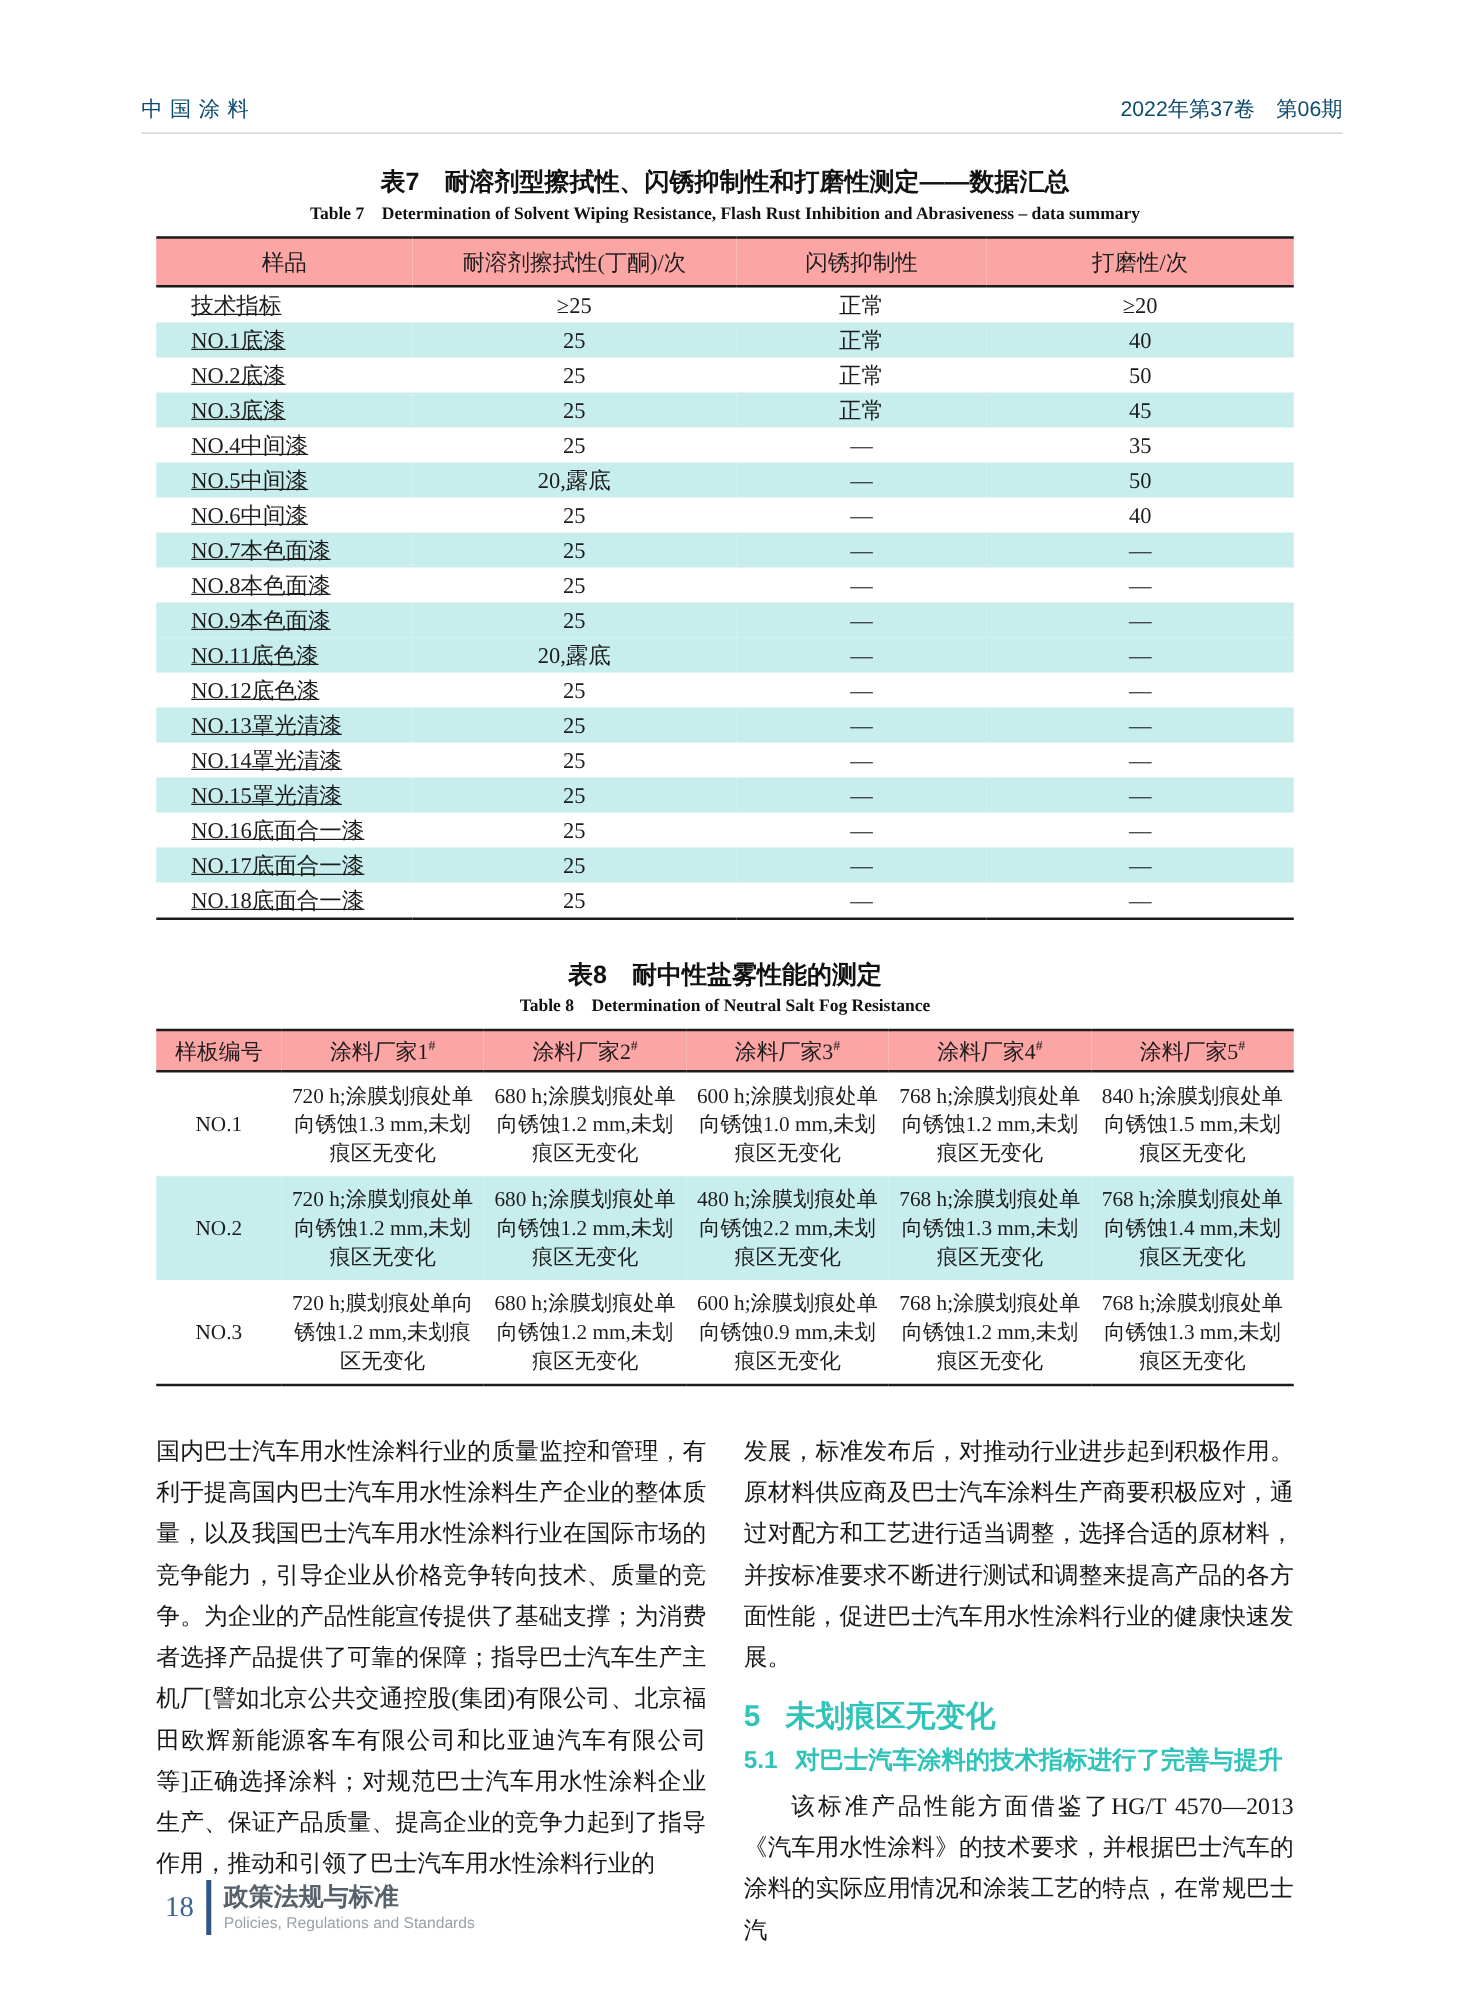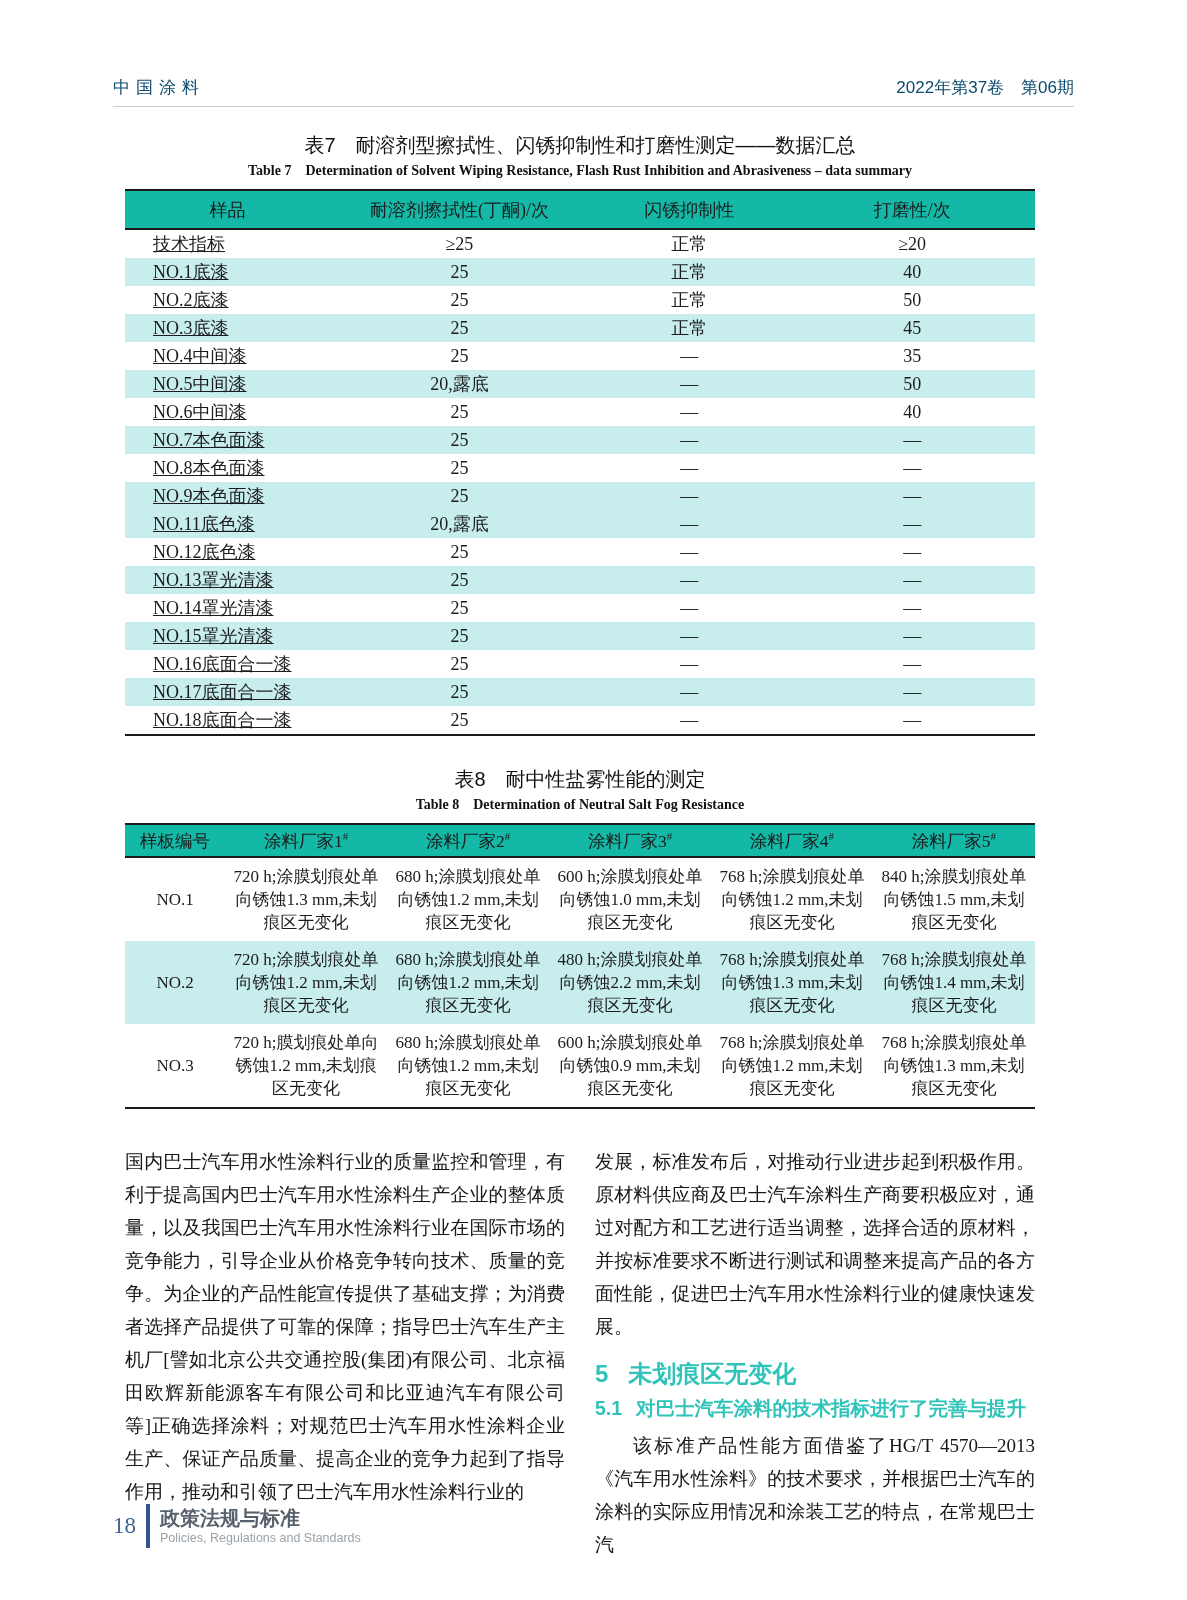--- a/index.html
+++ b/index.html
@@ -13,31 +13,31 @@
     margin:76px 113px 0 113px;
     display:flex;justify-content:space-between;align-items:flex-end;
     border-bottom:1px solid #c9ced2;padding-bottom:7px;
     color:#0c4a6e;font-size:17px;
     font-family:"Liberation Sans","DejaVu Sans",sans-serif;
   }
   .runhead .journal{letter-spacing:6px;}
   
   .content{width:910px;margin-left:125px;}
   .cap-zh{
-    margin:25px 0 3px 0;text-align:center;font-weight:normal;font-size:20px;
+    margin:25px 0 3px 0;text-align:center;font-weight:bold;font-size:20px;
     font-family:"Liberation Sans","DejaVu Sans",sans-serif;color:#111;
   }
   .cap-en{
     margin:0 0 9px 0;text-align:center;font-weight:bold;font-size:14px;color:#111;
   }
   .t8-caps{margin-top:30px;}
   
   table{border-collapse:collapse;width:910px;table-layout:fixed;
         border-top:2px solid #1b1b1b;border-bottom:2px solid #1b1b1b;}
-  thead tr{background:#14b8a6;padding-left:45px;}
+  thead tr{background:#fca5a5;padding-left:45px;}
   th{font-weight:normal;border-bottom:2px solid #1b1b1b;}
   th,td{text-align:center;vertical-align:middle;padding:0;}
   tr.shaded{background:#c7eded;}
   sup{font-size:11px;}
   
   table.t7 th{height:37px;font-size:18px;}
   table.t7 td{height:28px;font-size:18px;}
   table.t7 td:first-child{text-align:left;padding-left:28px;text-decoration:underline;}
   table.t7 col.c1{width:22.5%;}table.t7 col.c2{width:28.5%;}
   table.t7 col.c3{width:22%;}table.t7 col.c4{width:27%;}
@@ -55,21 +55,21 @@
     font-family:"Liberation Sans","DejaVu Sans",sans-serif;text-align:left;
   }
   .h5 .num{margin-right:20px;}
   .h51{
     margin:6px 0 8px 0;color:#2fc3b9;font-weight:bold;font-size:19.5px;line-height:26px;
     font-family:"Liberation Sans","DejaVu Sans",sans-serif;text-align:left;white-space:nowrap;
   }
   .h51 .num{margin-right:14px;}
   
   .pagefoot{
-    position:absolute;left:113px;bottom:52px;
+    position:absolute;left:132px;bottom:52px;
     display:flex;align-items:center;
   }
   .pagefoot .pno{font-size:23px;color:#3e6493;margin-right:10px;}
   .pagefoot .bar{width:4px;height:44px;background:#2f5688;margin-right:10px;}
   .pagefoot .zh{
     font-family:"Liberation Sans","DejaVu Sans",sans-serif;
     font-weight:bold;font-size:20px;color:#57616c;line-height:24px;
   }
   .pagefoot .en{
     font-family:"Liberation Sans","DejaVu Sans",sans-serif;

